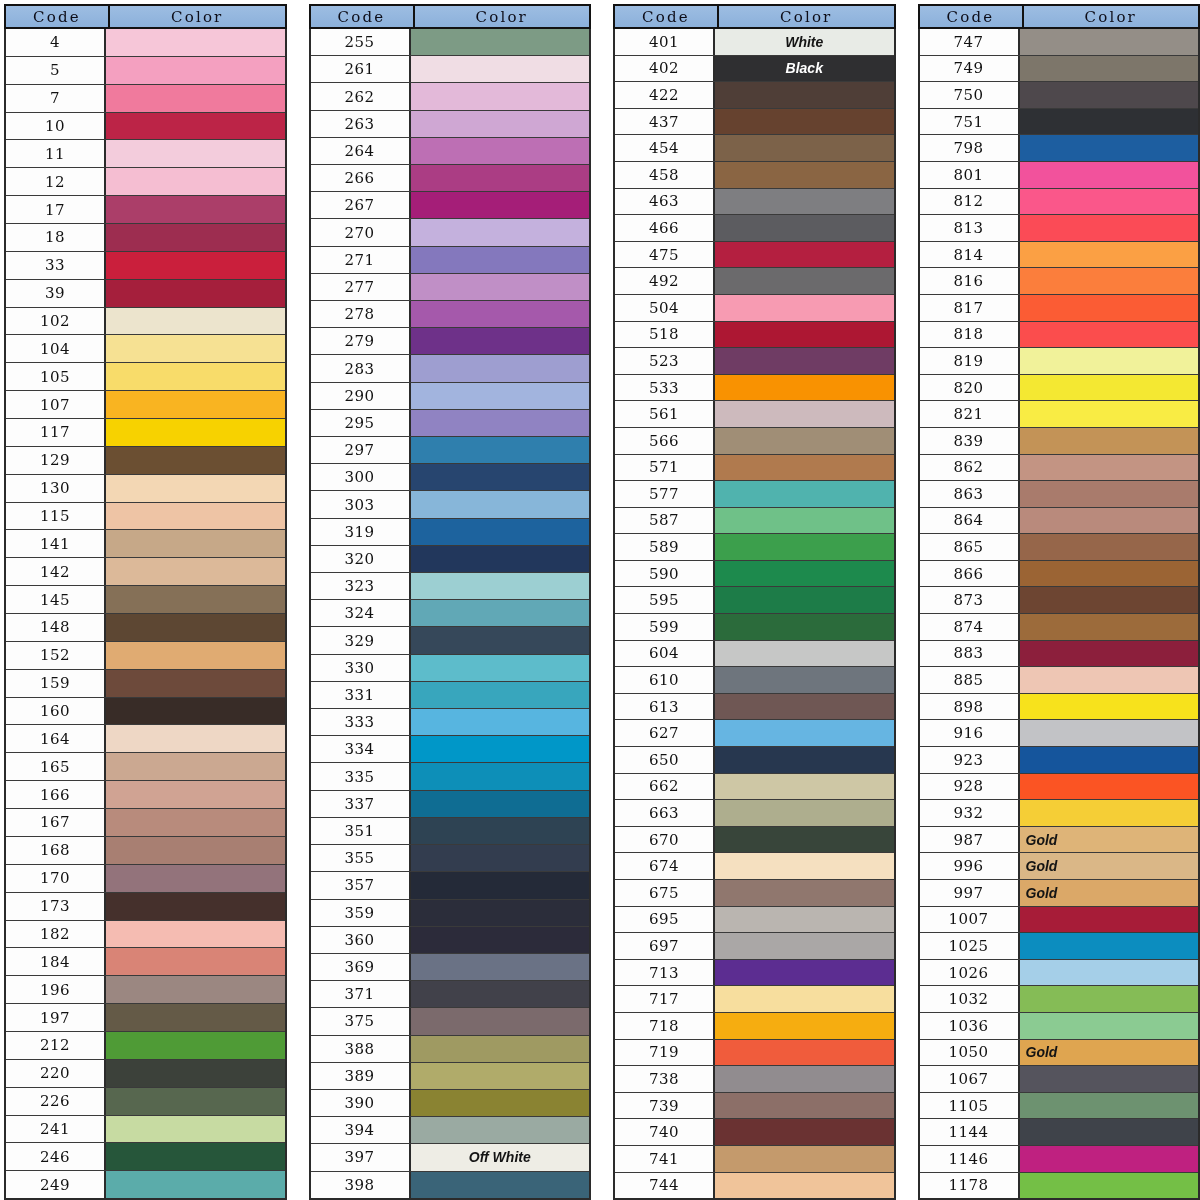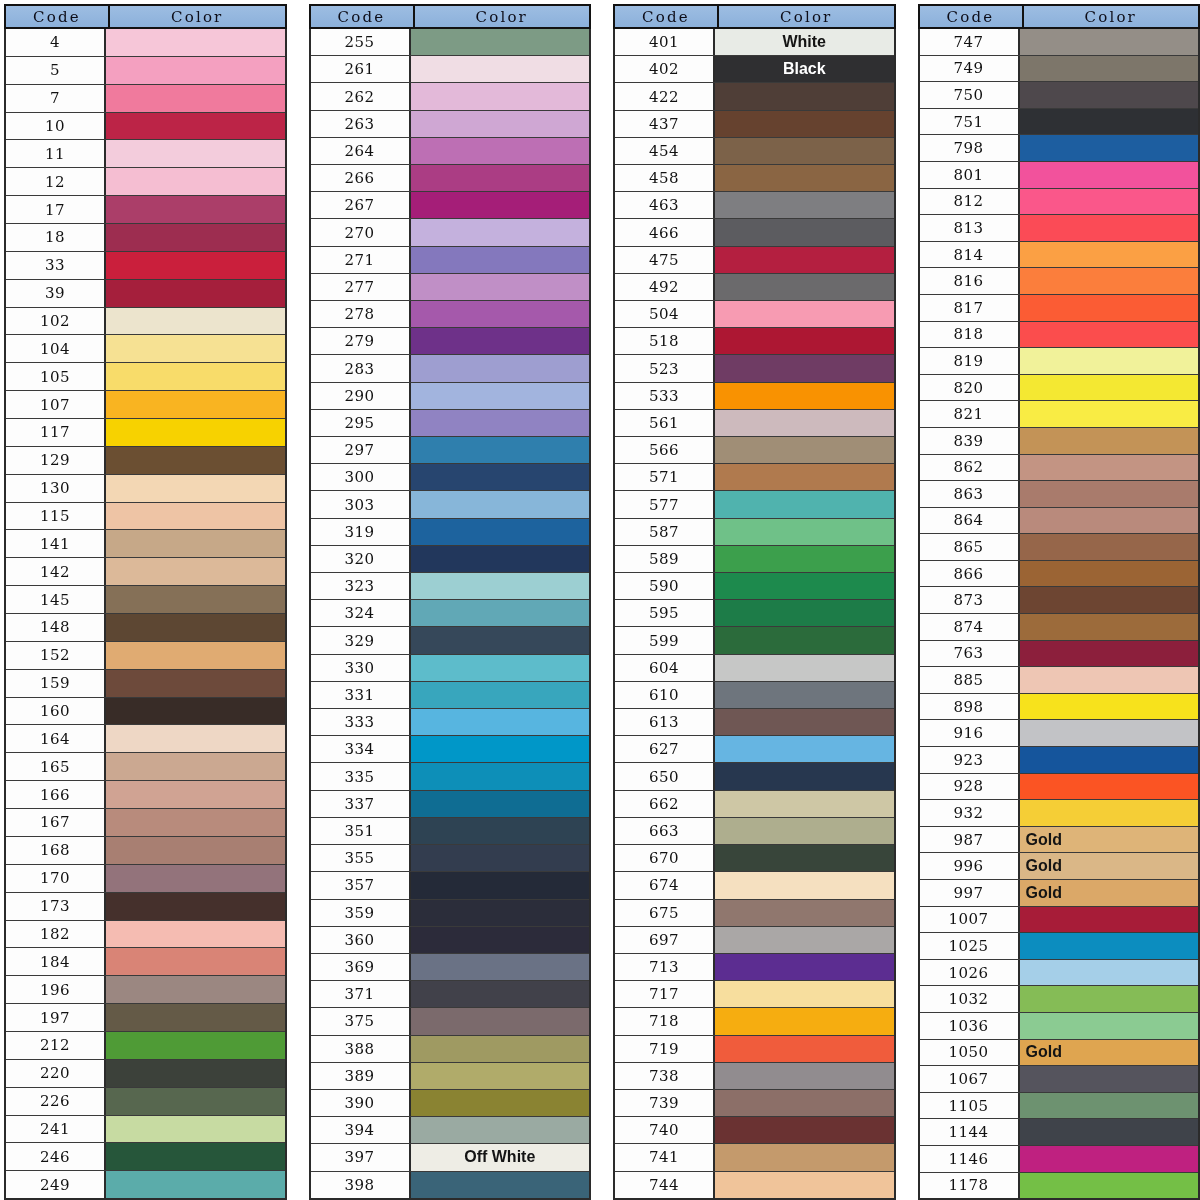--- a/index.html
+++ b/index.html
@@ -78,24 +78,25 @@
   }
   .cell-color{
     flex:1;
     display:flex;
     align-items:center;
     box-sizing:border-box;
     position:relative;
   }
   .swatch-label{
     font-family:"Liberation Sans", sans-serif;
-    font-size:16px;
+    font-size:14px;
     font-weight:700;
     width:100%;
     text-align:center;
+    font-style:italic;
   }
   .swatch-label.left{
     text-align:left;
     padding-left:6px;
   }
 </style>
 </head>
 <body>
 
 <div id="sheet">
@@ -605,20 +606,24 @@
         </div>
         <div class="row">
           <div class="cell-code">674</div>
           <div class="cell-color" style="background: rgb(245, 224, 192);"></div>
         </div>
         <div class="row">
           <div class="cell-code">675</div>
           <div class="cell-color" style="background: rgb(144, 119, 110);"></div>
         </div>
         <div class="row">
+          <div class="cell-code">695</div>
+          <div class="cell-color" style="background: rgb(186, 181, 176);"></div>
+        </div>
+        <div class="row">
           <div class="cell-code">697</div>
           <div class="cell-color" style="background: rgb(170, 167, 166);"></div>
         </div>
         <div class="row">
           <div class="cell-code">713</div>
           <div class="cell-color" style="background: rgb(92, 45, 145);"></div>
         </div>
         <div class="row">
           <div class="cell-code">717</div>
           <div class="cell-color" style="background: rgb(247, 222, 158);"></div>
@@ -749,21 +754,21 @@
         </div>
         <div class="row">
           <div class="cell-code">873</div>
           <div class="cell-color" style="background: rgb(109, 69, 50);"></div>
         </div>
         <div class="row">
           <div class="cell-code">874</div>
           <div class="cell-color" style="background: rgb(156, 107, 59);"></div>
         </div>
         <div class="row">
-          <div class="cell-code">763</div>
+          <div class="cell-code">883</div>
           <div class="cell-color" style="background: rgb(140, 31, 60);"></div>
         </div>
         <div class="row">
           <div class="cell-code">885</div>
           <div class="cell-color" style="background: rgb(238, 198, 180);"></div>
         </div>
         <div class="row">
           <div class="cell-code">898</div>
           <div class="cell-color" style="background: rgb(247, 226, 28);"></div>
         </div>

